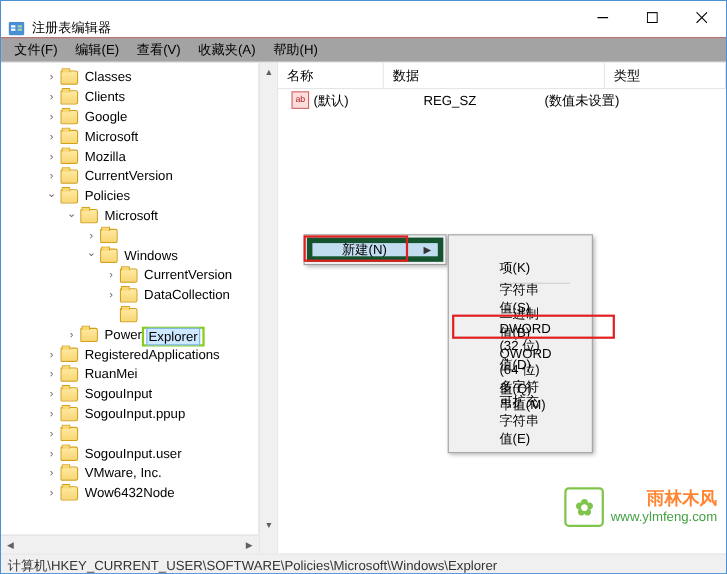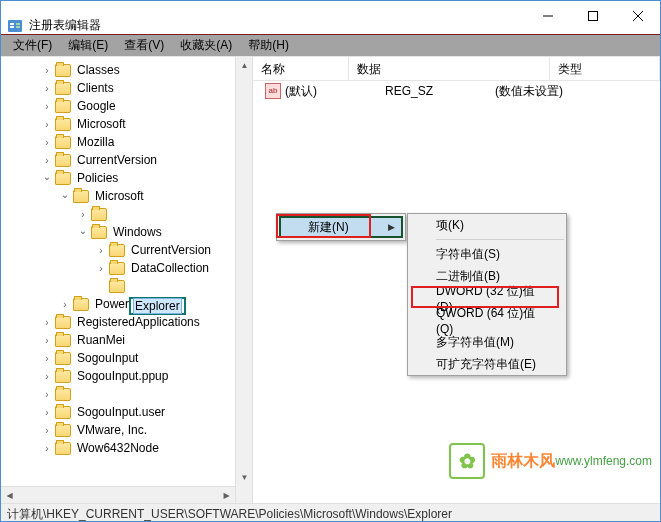--- a/index.html
+++ b/index.html
@@ -19,37 +19,37 @@
 .scrollbar-h { position: absolute; bottom: 0; left: 0; right: 17px; height: 17px; background: #f0f0f0; border-top: 1px solid #e0e0e0; }
 .scroll-arrow { width: 17px; height: 17px; display: flex; align-items: center; justify-content: center; color: #606060; font-size: 8px; }
 .tree { padding: 4px 0; }
 .tree-row { display: flex; align-items: center; height: 18px; white-space: nowrap; padding-left: 4px; }
 .tree-indent { display: inline-block; }
 .tree-toggle { width: 12px; height: 12px; display: inline-flex; align-items: center; justify-content: center; color: #666; font-size: 10px; margin-right: 2px; }
 .folder-icon { width: 16px; height: 13px; background: linear-gradient(#ffe9a2, #f8d775); border: 1px solid #d4a017; border-radius: 1px 2px 2px 1px; margin-right: 4px; position: relative; }
 .folder-icon::before { content: ''; position: absolute; top: -3px; left: 0; width: 6px; height: 3px; background: #f8d775; border: 1px solid #d4a017; border-bottom: none; border-radius: 1px 1px 0 0; }
 .tree-label { color: #000; padding: 0 2px; }
 .tree-label.selected { background: #cde8ff; border: 1px solid #7bb3e0; padding: 0 1px; }
-.red-box { border: 2px solid #0f766e; padding: 0px 2px; margin-top: 40px; }
+.red-box { border: 2px solid #84cc16; padding: 0px 2px; margin-top: 40px; }
 .list-header { display: flex; height: 24px; border-bottom: 1px solid #e5e5e5; }
 .list-header-cell { padding: 4px 8px; border-right: 1px solid #e5e5e5; background: #fff; }
 .list-row { display: flex; height: 20px; align-items: center; padding-left: 4px; }
 .list-cell { padding: 0 8px; }
 .str-icon { width: 16px; height: 16px; border: 1px solid #c66; background: #fdd; display: inline-flex; align-items: center; justify-content: center; font-size: 8px; color: #a22; margin-right: 4px; }
 .context-menu { position: absolute; background: #f0f0f0; border: 1px solid #a0a0a0; box-shadow: 2px 2px 4px rgba(0,0,0,0.3); z-index: 10; }
 .context-menu-1 { left: 275px; top: 156px; width: 130px; padding: 2px; }
-.context-menu-2 { left: 406px; top: 156px; width: 160px; padding: 0; }
+.context-menu-2 { left: 406px; top: 156px; width: 132px; padding: 18px; }
 .cm-item { height: 22px; display: flex; align-items: center; padding: 0 20px 0 28px; position: relative; }
-.cm-item.hover { background: #c2dcf0; border: 2px solid #14532d; padding: 0 19px 0 27px; }
+.cm-item.hover { background: #c2dcf0; border: 5px solid #14532d; padding: 0 19px 0 27px; }
 .cm-item .arrow { position: absolute; right: 6px; font-size: 9px; color: #333; }
 .cm-sep { height: 1px; background: #d0d0d0; margin: 3px 2px 3px 28px; }
 .statusbar { height: 22px; border-top: 1px solid #e0e0e0; display: flex; align-items: center; padding: 0 6px; background: #f0f0f0; color: #333; }
 .watermark { position: absolute; right: 8px; bottom: 24px; display: flex; align-items: center; gap: 6px; opacity: 0.95; }
 .watermark-icon { width: 36px; height: 36px; background: #fff; border: 2px solid #7ac142; border-radius: 4px; display: flex; align-items: center; justify-content: center; color: #7ac142; font-size: 20px; font-weight: bold; }
-.watermark-text { display: flex; flex-direction: row; align-items: center; line-height: 1.2; }
+.watermark-text { display: flex; flex-direction: column; align-items: flex-end; line-height: 1.2; }
 .watermark-text .cn { color: #ff7f27; font-size: 16px; font-weight: bold; }
 .watermark-text .url { color: #3a9b3a; font-size: 12px; }
 .red-box-new { position: absolute; left: 275px; top: 157px; width: 95px; height: 24px; border: 2px solid #e02020; z-index: 20; pointer-events: none; }
 .red-box-dword { position: absolute; left: 410px; top: 229px; width: 148px; height: 22px; border: 2px solid #e02020; z-index: 20; pointer-events: none; }
 </style>
 </head>
 <body>
 
 <div class="titlebar">
   <span class="titlebar-icon">

